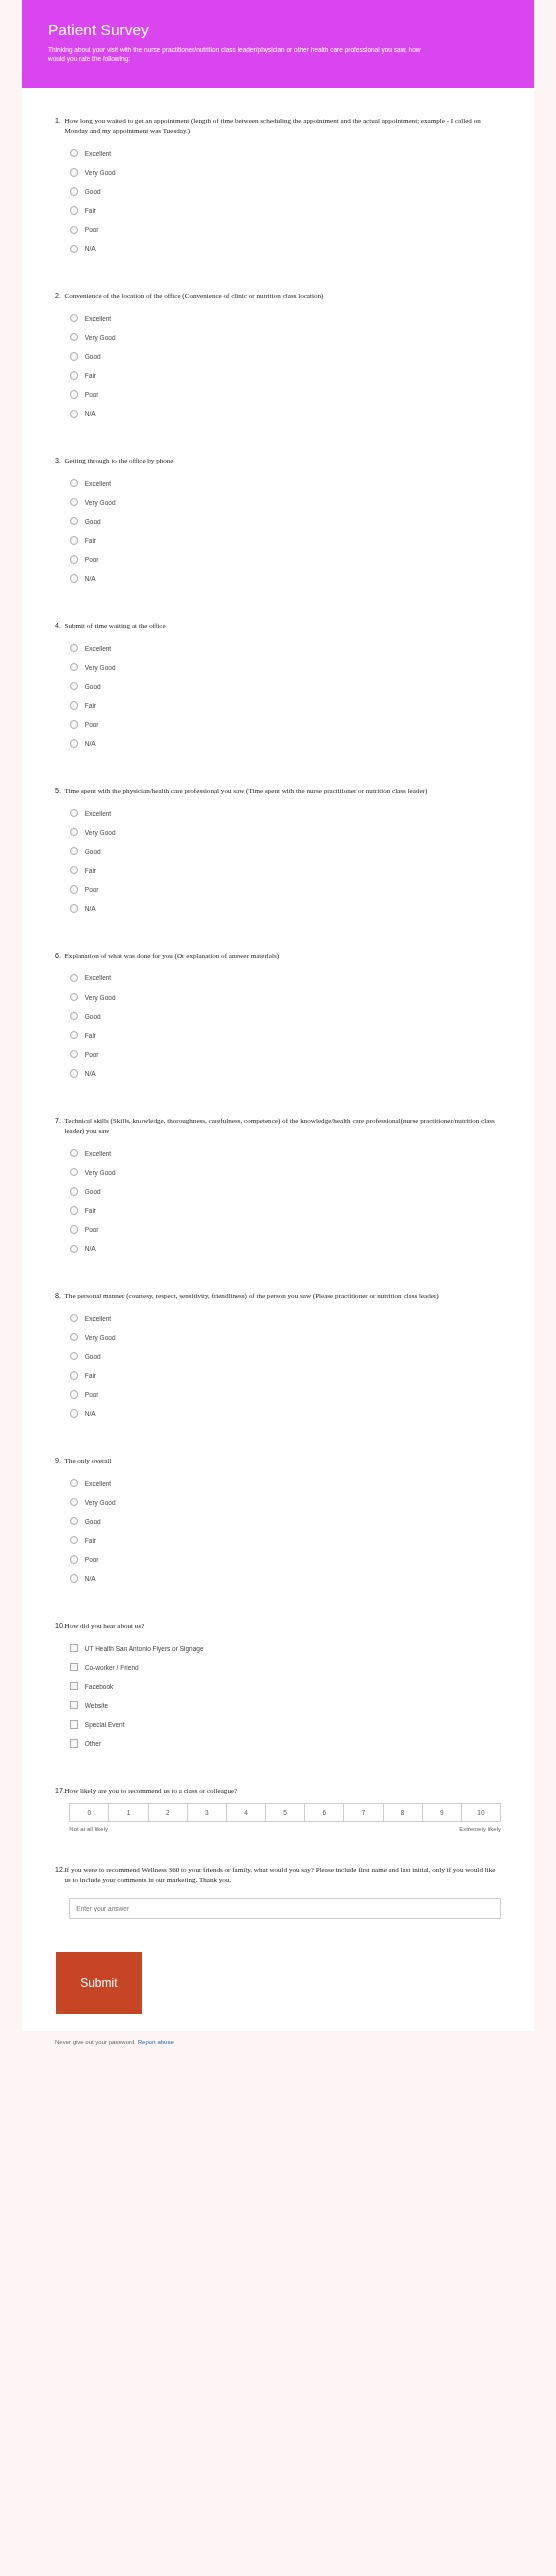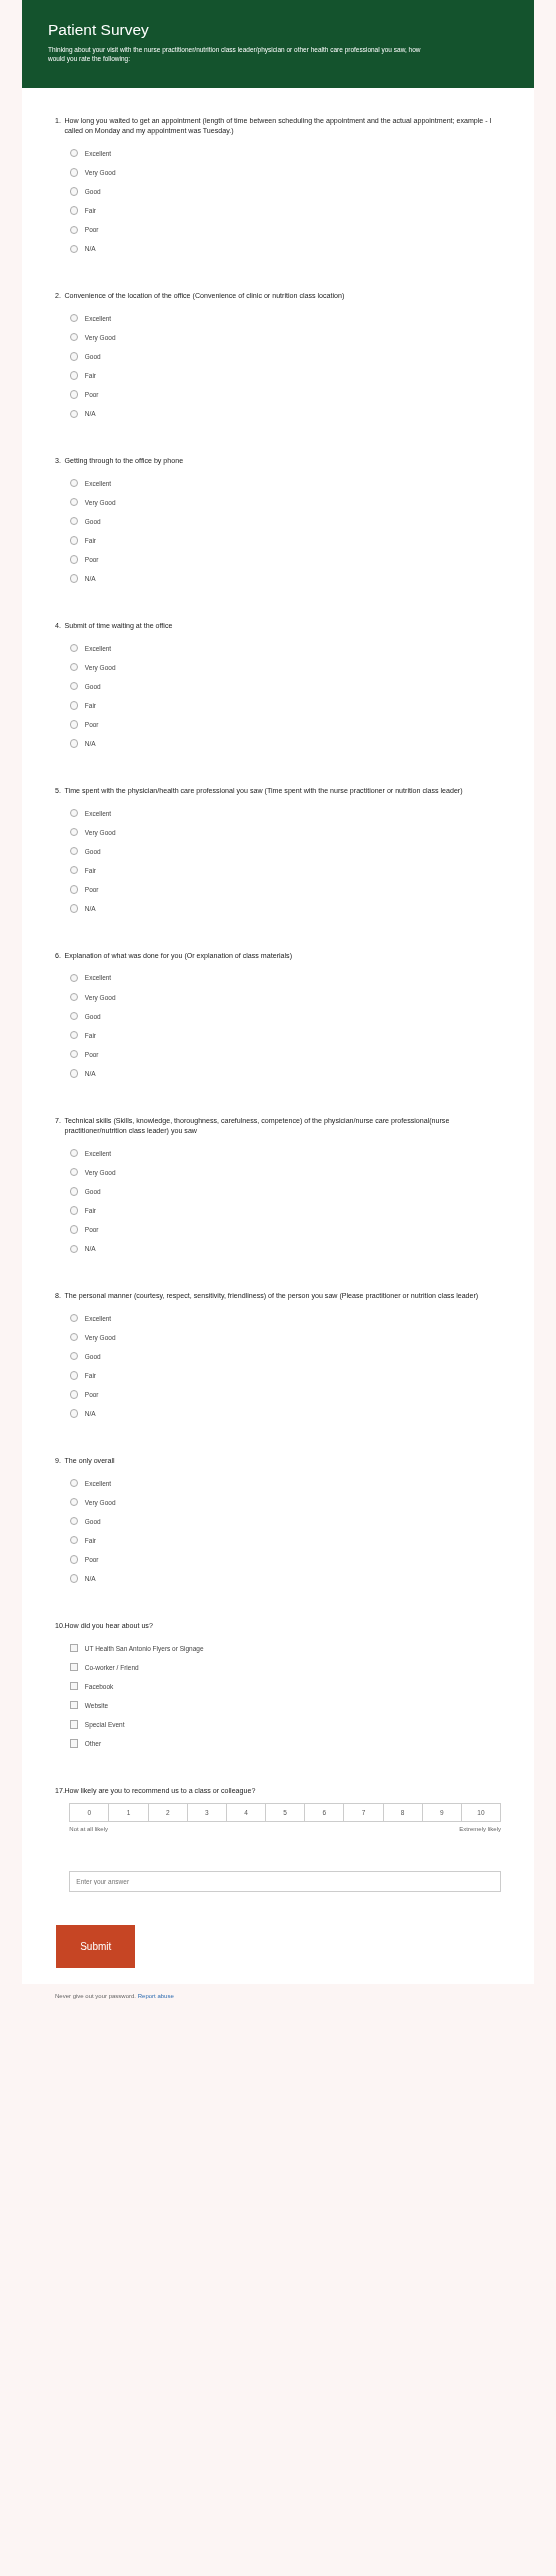--- a/index.html
+++ b/index.html
@@ -8,21 +8,21 @@
       background: #fcf5f4;
       color: #333;
       font-size: 7.1px;
     }
     .form-wrap {
       max-width: 512px;
       margin: 0 auto;
       padding-bottom: 24px;
     }
     .header {
-      background: #14532d;
+      background: #d946ef;
       padding: 21.4px 26px 24px;
       color: #fff;
     }
     .header h1 {
       font-weight: 300;
       font-size: 15.5px;
       margin-bottom: 6px;
     }
     .header p {
       font-size: 6.5px;
@@ -43,20 +43,21 @@
       color: #222;
       margin-bottom: 7.1px;
       line-height: 1.45;
     }
     .q-num {
       width: 9.5px;
       flex-shrink: 0;
     }
     .q-title {
       flex: 1;
+      font-family: Liberation Serif, serif;
     }
     .options {
       padding-left: 14.3px;
     }
     .opt {
       display: flex;
       align-items: center;
       padding: 4.8px 0;
     }
     .radio-box, .check-box {
@@ -115,22 +116,22 @@
       border: 0.6px solid #ccc;
       padding: 6px;
       font-size: 6.5px;
       color:#888;
       margin-top: 6px;
     }
     .submit-btn {
       background: #c64524;
       color: #fff;
       border: none;
-      padding: 16px 24px;
-      font-size: 10px;
+      padding: 24px 24px;
+      font-size: 12px;
       margin-left: 1.2px;
       cursor:pointer;
     }
     .footer-note {
       font-size: 6px;
       color:#666;
       padding: 8.3px 33px 0;
     }
     .footer-note a { color:#2f6db1; text-decoration:none; }
   </style>
@@ -362,21 +363,21 @@
               <span class="radio-box">
                 <span class="radio-circle"></span>
               </span>
               <span class="opt-label">N/A</span>
             </div>
           </div>
         </div>
         <div class="question">
           <div class="q-text">
             <span class="q-num">6.</span>
-            <span class="q-title">Explanation of what was done for you (Or explanation of class materials)</span>
+            <span class="q-title">Explanation of what was done for you (Or explanation of answer materials)</span>
           </div>
           <div class="options">
             <div class="opt">
               <span class="radio-box">
                 <span class="radio-circle"></span>
               </span>
               <span class="opt-label">Excellent</span>
             </div>
             <div class="opt">
               <span class="radio-box">
@@ -406,21 +407,21 @@
               <span class="radio-box">
                 <span class="radio-circle"></span>
               </span>
               <span class="opt-label">N/A</span>
             </div>
           </div>
         </div>
         <div class="question">
           <div class="q-text">
             <span class="q-num">7.</span>
-            <span class="q-title">Technical skills (Skills, knowledge, thoroughness, carefulness, competence) of the physician/nurse care professional(nurse practitioner/nutrition class leader) you saw</span>
+            <span class="q-title">Technical skills (Skills, knowledge, thoroughness, carefulness, competence) of the knowledge/health care professional(nurse practitioner/nutrition class leader) you saw</span>
           </div>
           <div class="options">
             <div class="opt">
               <span class="radio-box">
                 <span class="radio-circle"></span>
               </span>
               <span class="opt-label">Excellent</span>
             </div>
             <div class="opt">
               <span class="radio-box">
@@ -612,20 +613,24 @@
           </div>
         <div class="nps-lbls">
           <span>Not at all likely</span>
           <span>Extremely likely</span>
         </div>
       </div>
     </div>
 
     
     <div class="question">
+      <div class="q-text">
+        <span class="q-num">12.</span>
+        <span class="q-title">If you were to recommend Wellness 360 to your friends or family, what would you say? Please include first name and last initial, only if you would like us to include your comments in our marketing. Thank you.</span>
+      </div>
       <input class="text-input" type="text" placeholder="Enter your answer" style="">
     </div>
 
     <button class="submit-btn">Submit</button>
   </div>
 
   <div class="footer-note">
     <span>Never give out your password. </span><a href="#">Report abuse</a>
   </div>
 </div>

